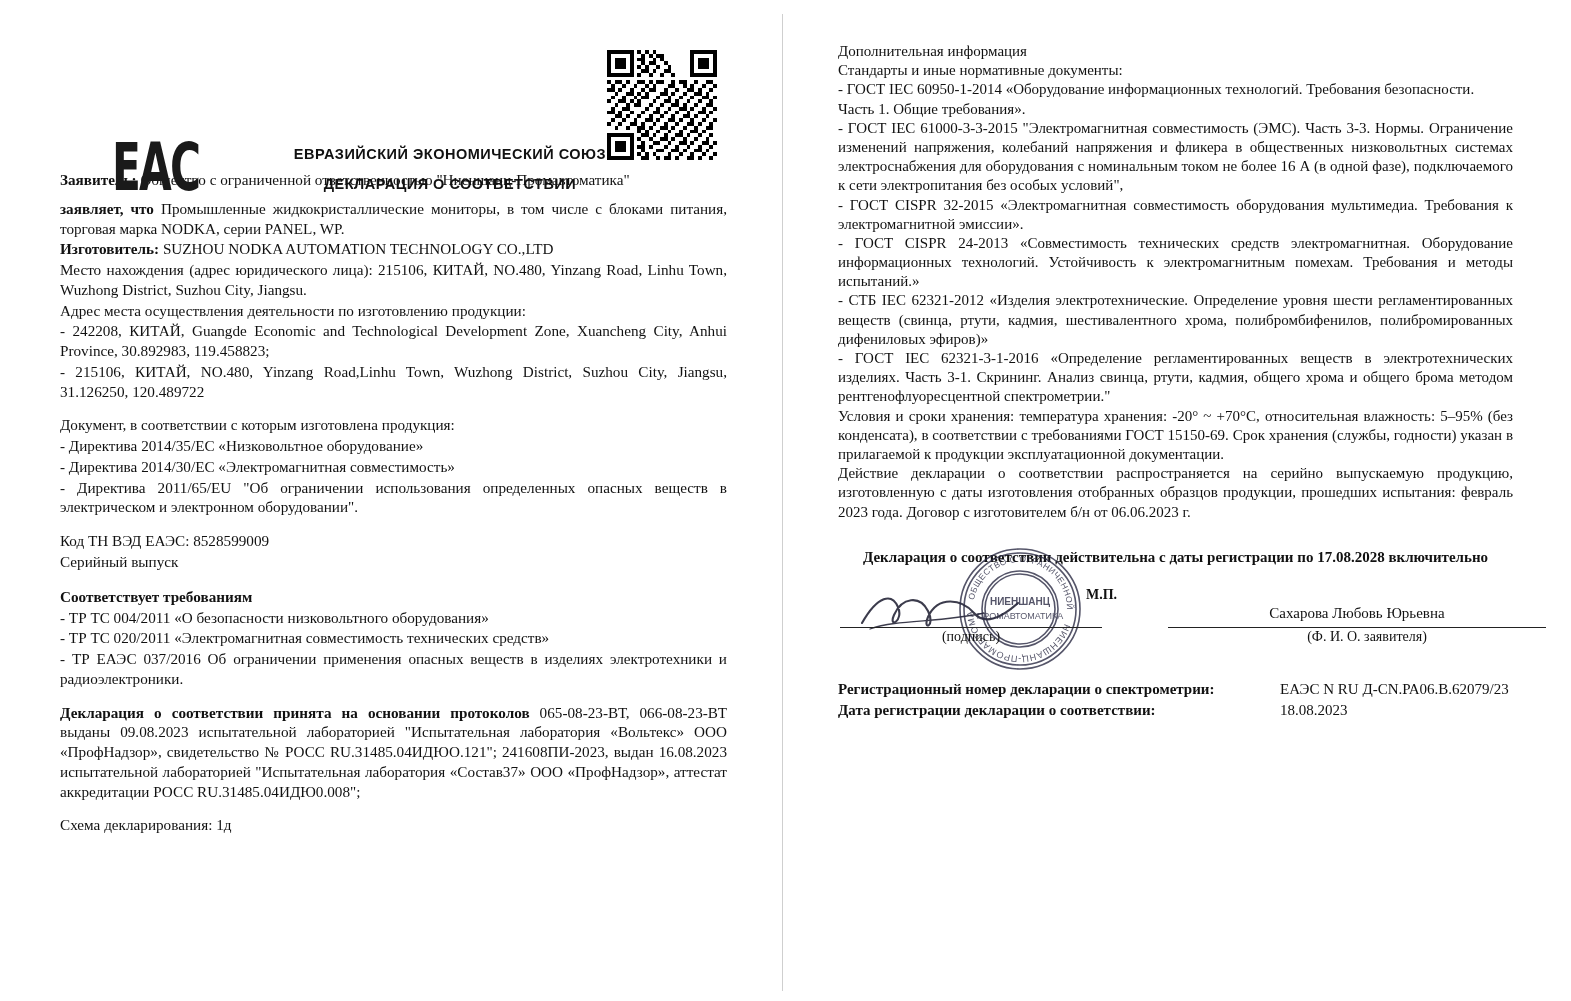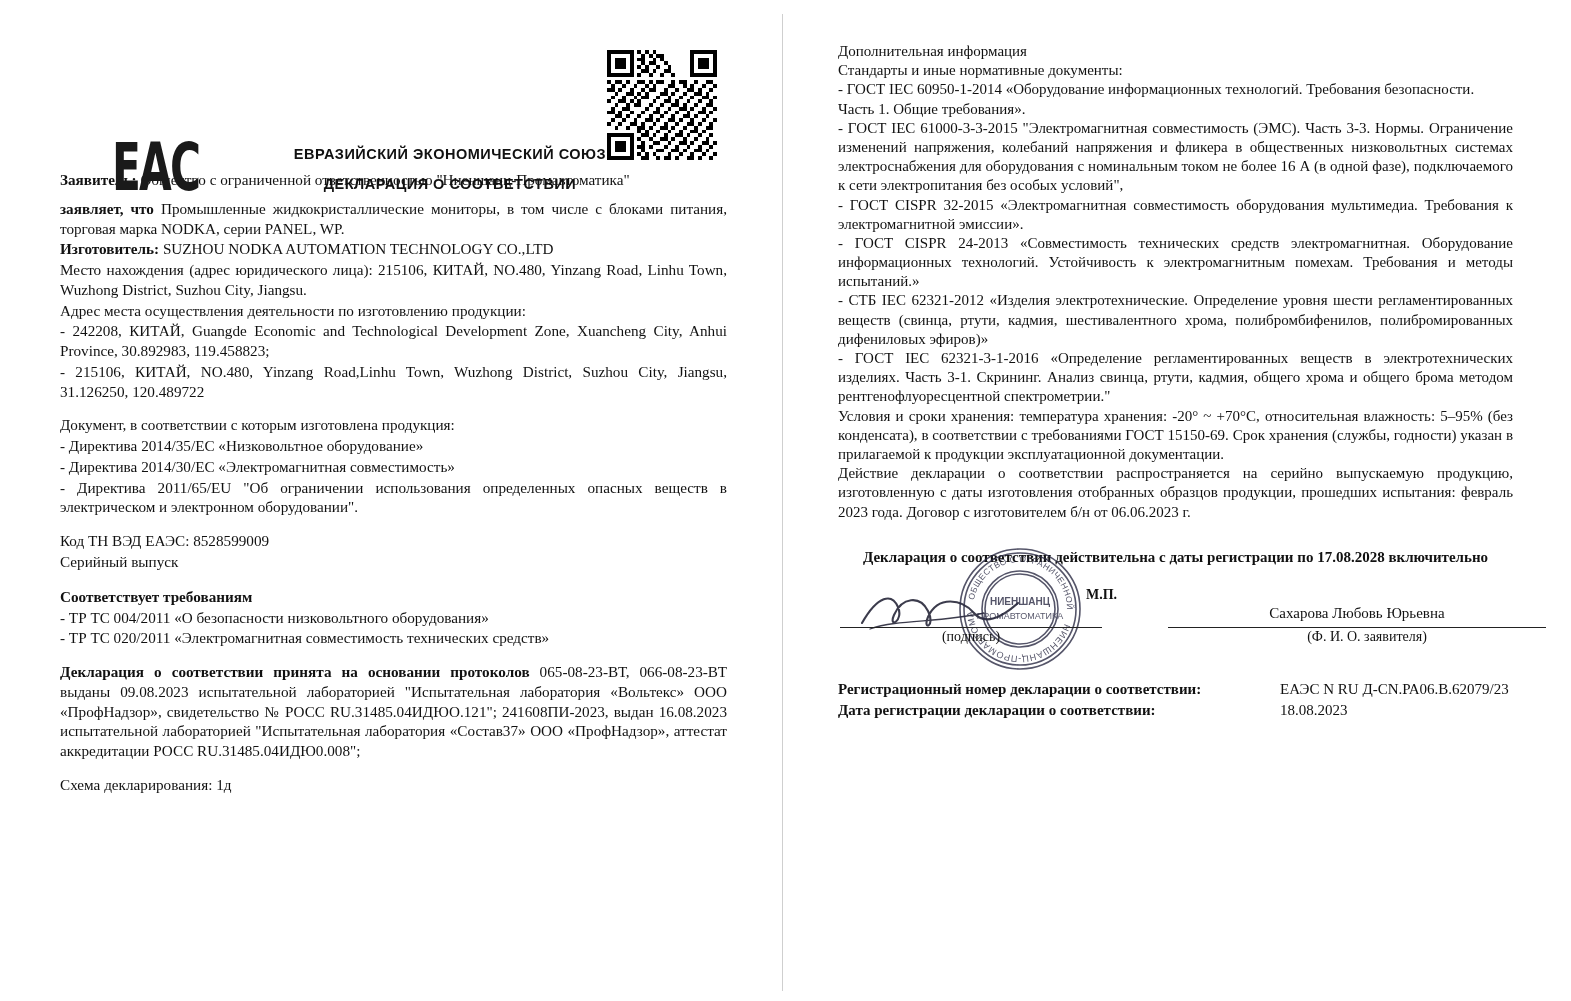--- a/index.html
+++ b/index.html
@@ -436,20 +436,21 @@
     <p class="p nohyph">- Директива 2014/35/ЕС «Низковольтное оборудование»</p>
     <p class="p nohyph">- Директива 2014/30/ЕС «Электромагнитная совместимость»</p>
     <p class="p">- Директива 2011/65/EU "Об ограничении использования определенных опасных веществ в электрическом и электронном оборудовании".</p>
 
     <p class="p mt2">Код ТН ВЭД ЕАЭС: 8528599009</p>
     <p class="p">Серийный выпуск</p>
 
     <p class="center-head">Соответствует требованиям</p>
     <p class="p nohyph">-  ТР ТС 004/2011 «О безопасности низковольтного оборудования»</p>
     <p class="p nohyph">- ТР ТС 020/2011 «Электромагнитная совместимость технических средств»</p>
+    <p class="p">- ТР ЕАЭС 037/2016 Об ограничении применения опасных веществ в изделиях электротехники и радиоэлектроники.</p>
 
     <p class="p mt2">
       <span class="b">Декларация о соответствии принята на основании протоколов</span><span> 065-08-23-ВТ, 066-08-23-ВТ выданы  09.08.2023  испытательной лабораторией "Испытательная лаборатория «Вольтекс» ООО «ПрофНадзор», свидетельство № РОСС RU.31485.04ИДЮО.121"; 241608ПИ-2023, выдан 16.08.2023  испытательной лабораторией "Испытательная лаборатория  «Состав37»  ООО «ПрофНадзор», аттестат аккредитации РОСС RU.31485.04ИДЮ0.008";</span>
     </p>
 
     <p class="p mt2">Схема декларирования: 1д</p>
   </div>
 
   <div class="divider"></div>
 
@@ -502,21 +503,21 @@
       <div class="sign-line left"></div>
       <div class="sign-line right"></div>
       <div class="sign-cap left">(подпись)</div>
       <div class="sign-name">Сахарова Любовь Юрьевна</div>
       <div class="sign-cap right">(Ф. И. О. заявителя)</div>
     </div>
 
     <table class="reg-table">
       <tbody>
           <tr>
-        <td class="lbl">Регистрационный номер декларации о соответствии:</td>
+        <td class="lbl">Регистрационный номер декларации о спектрометрии:</td>
         <td class="val">ЕАЭС N RU Д-CN.РА06.В.62079/23</td>
       </tr>
       <tr>
         <td class="lbl">Дата регистрации декларации о соответствии:</td>
         <td class="val">18.08.2023</td>
       </tr>
     </tbody>
       </table>
 
   </div>

